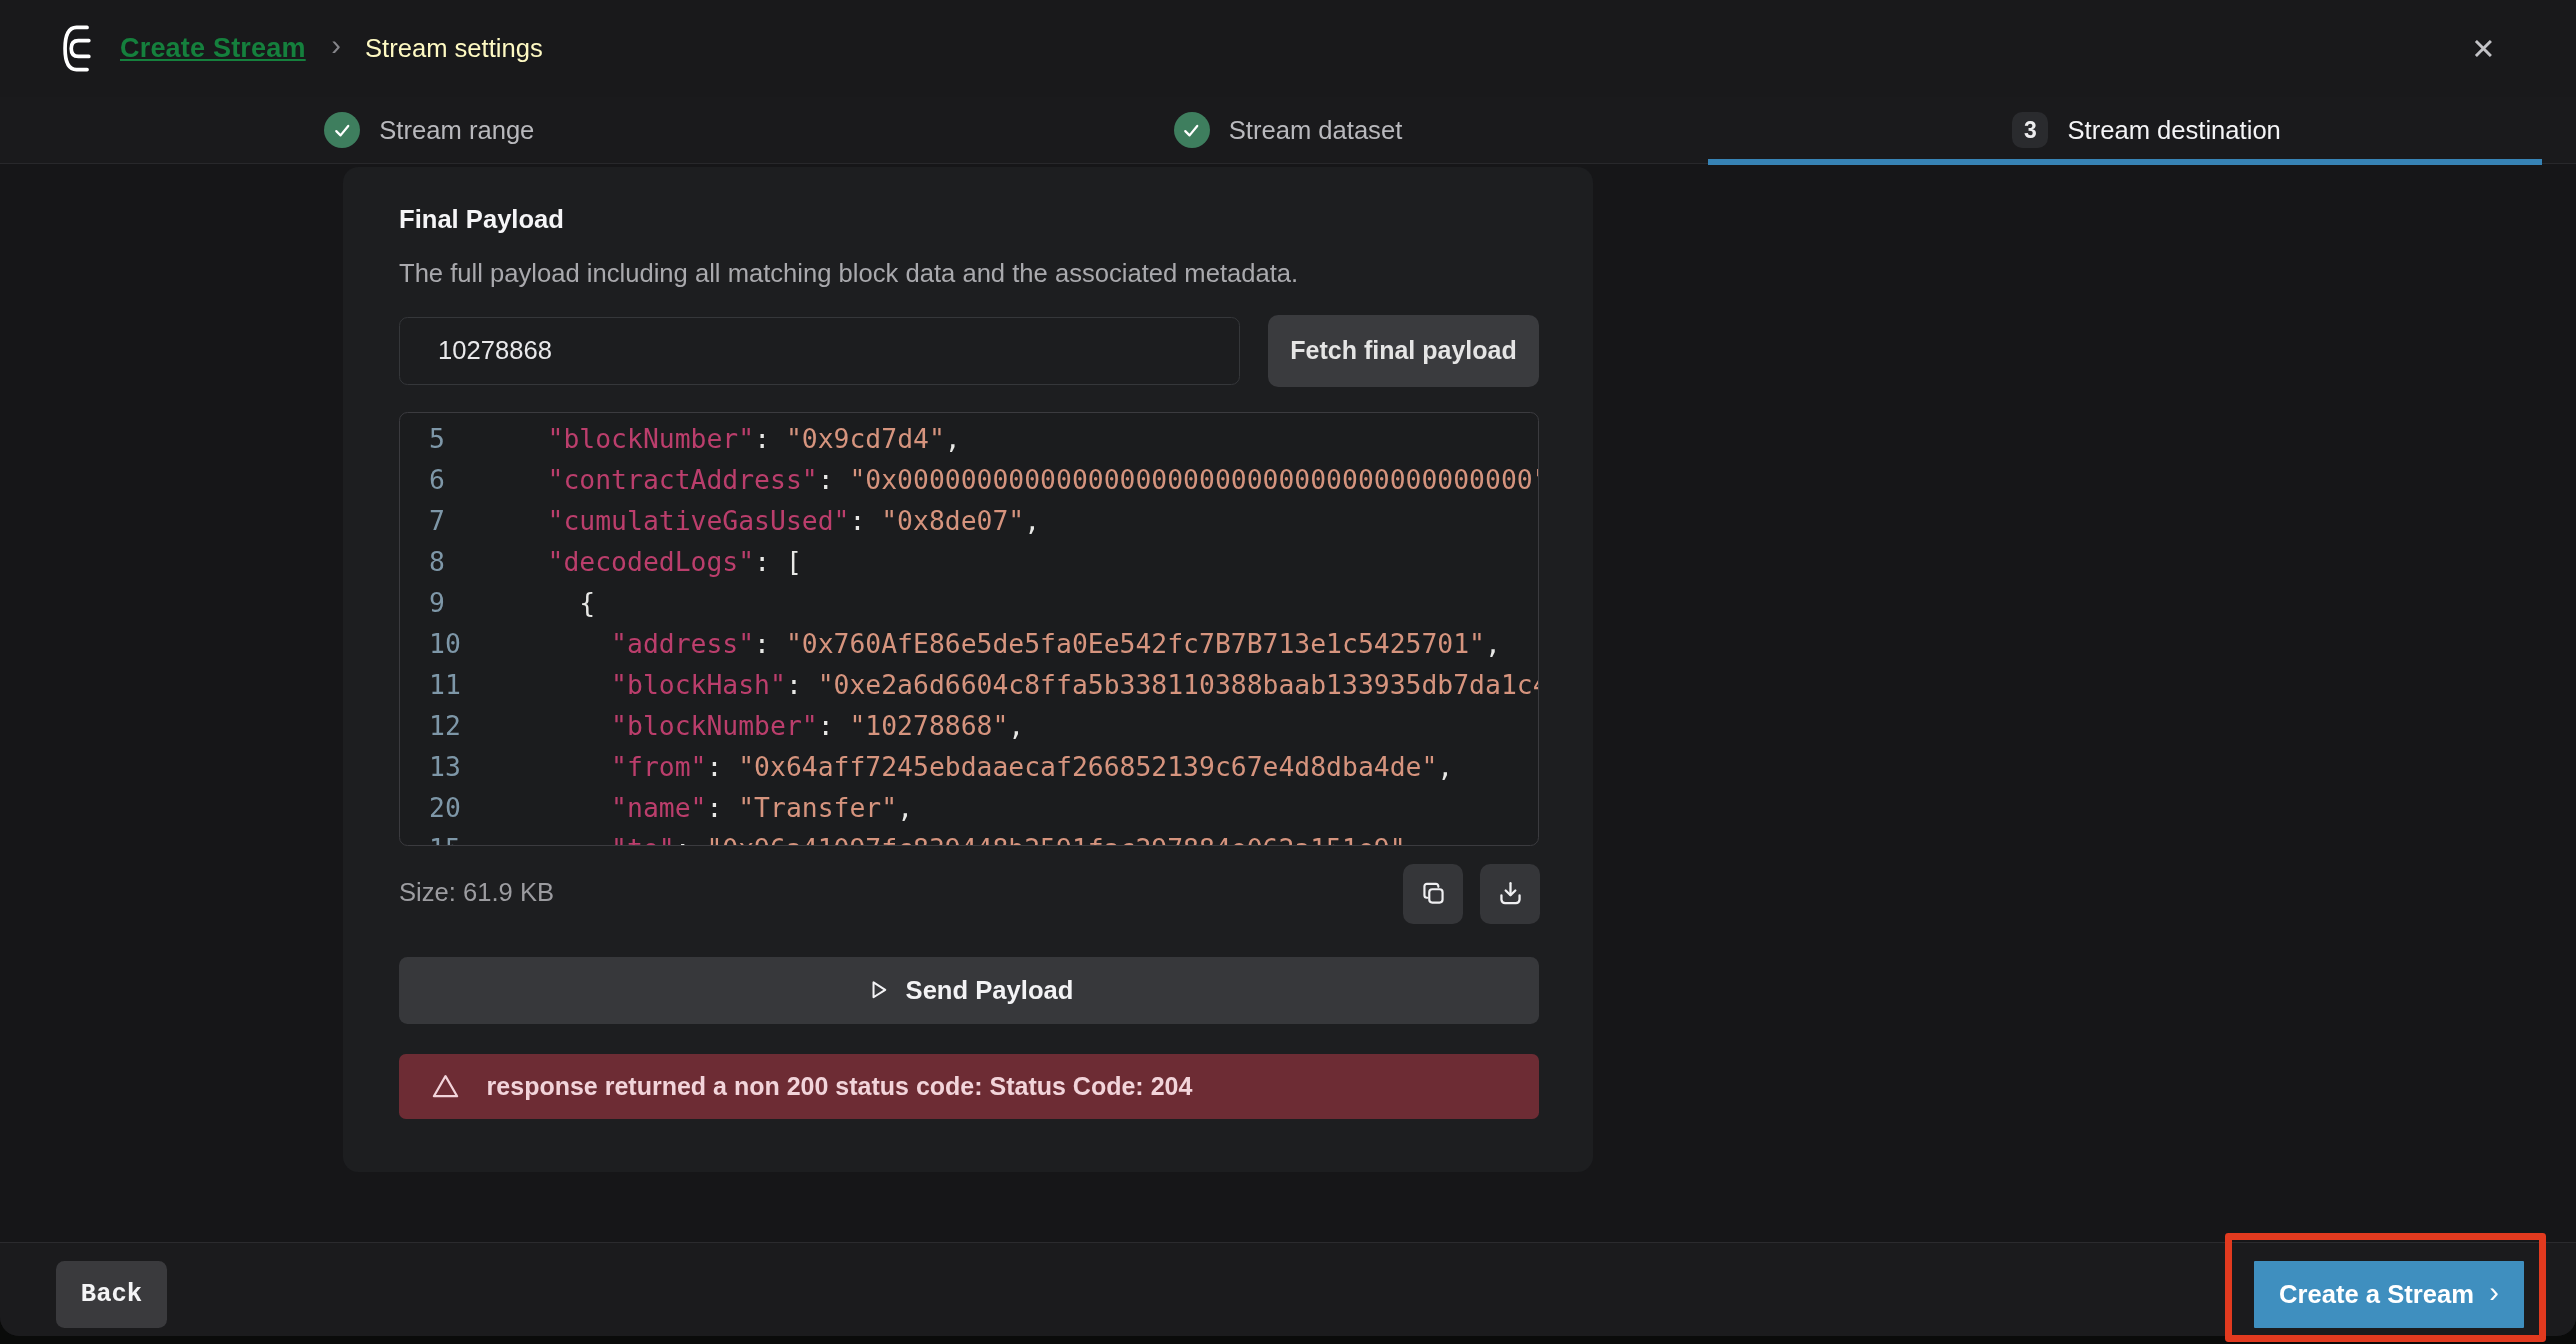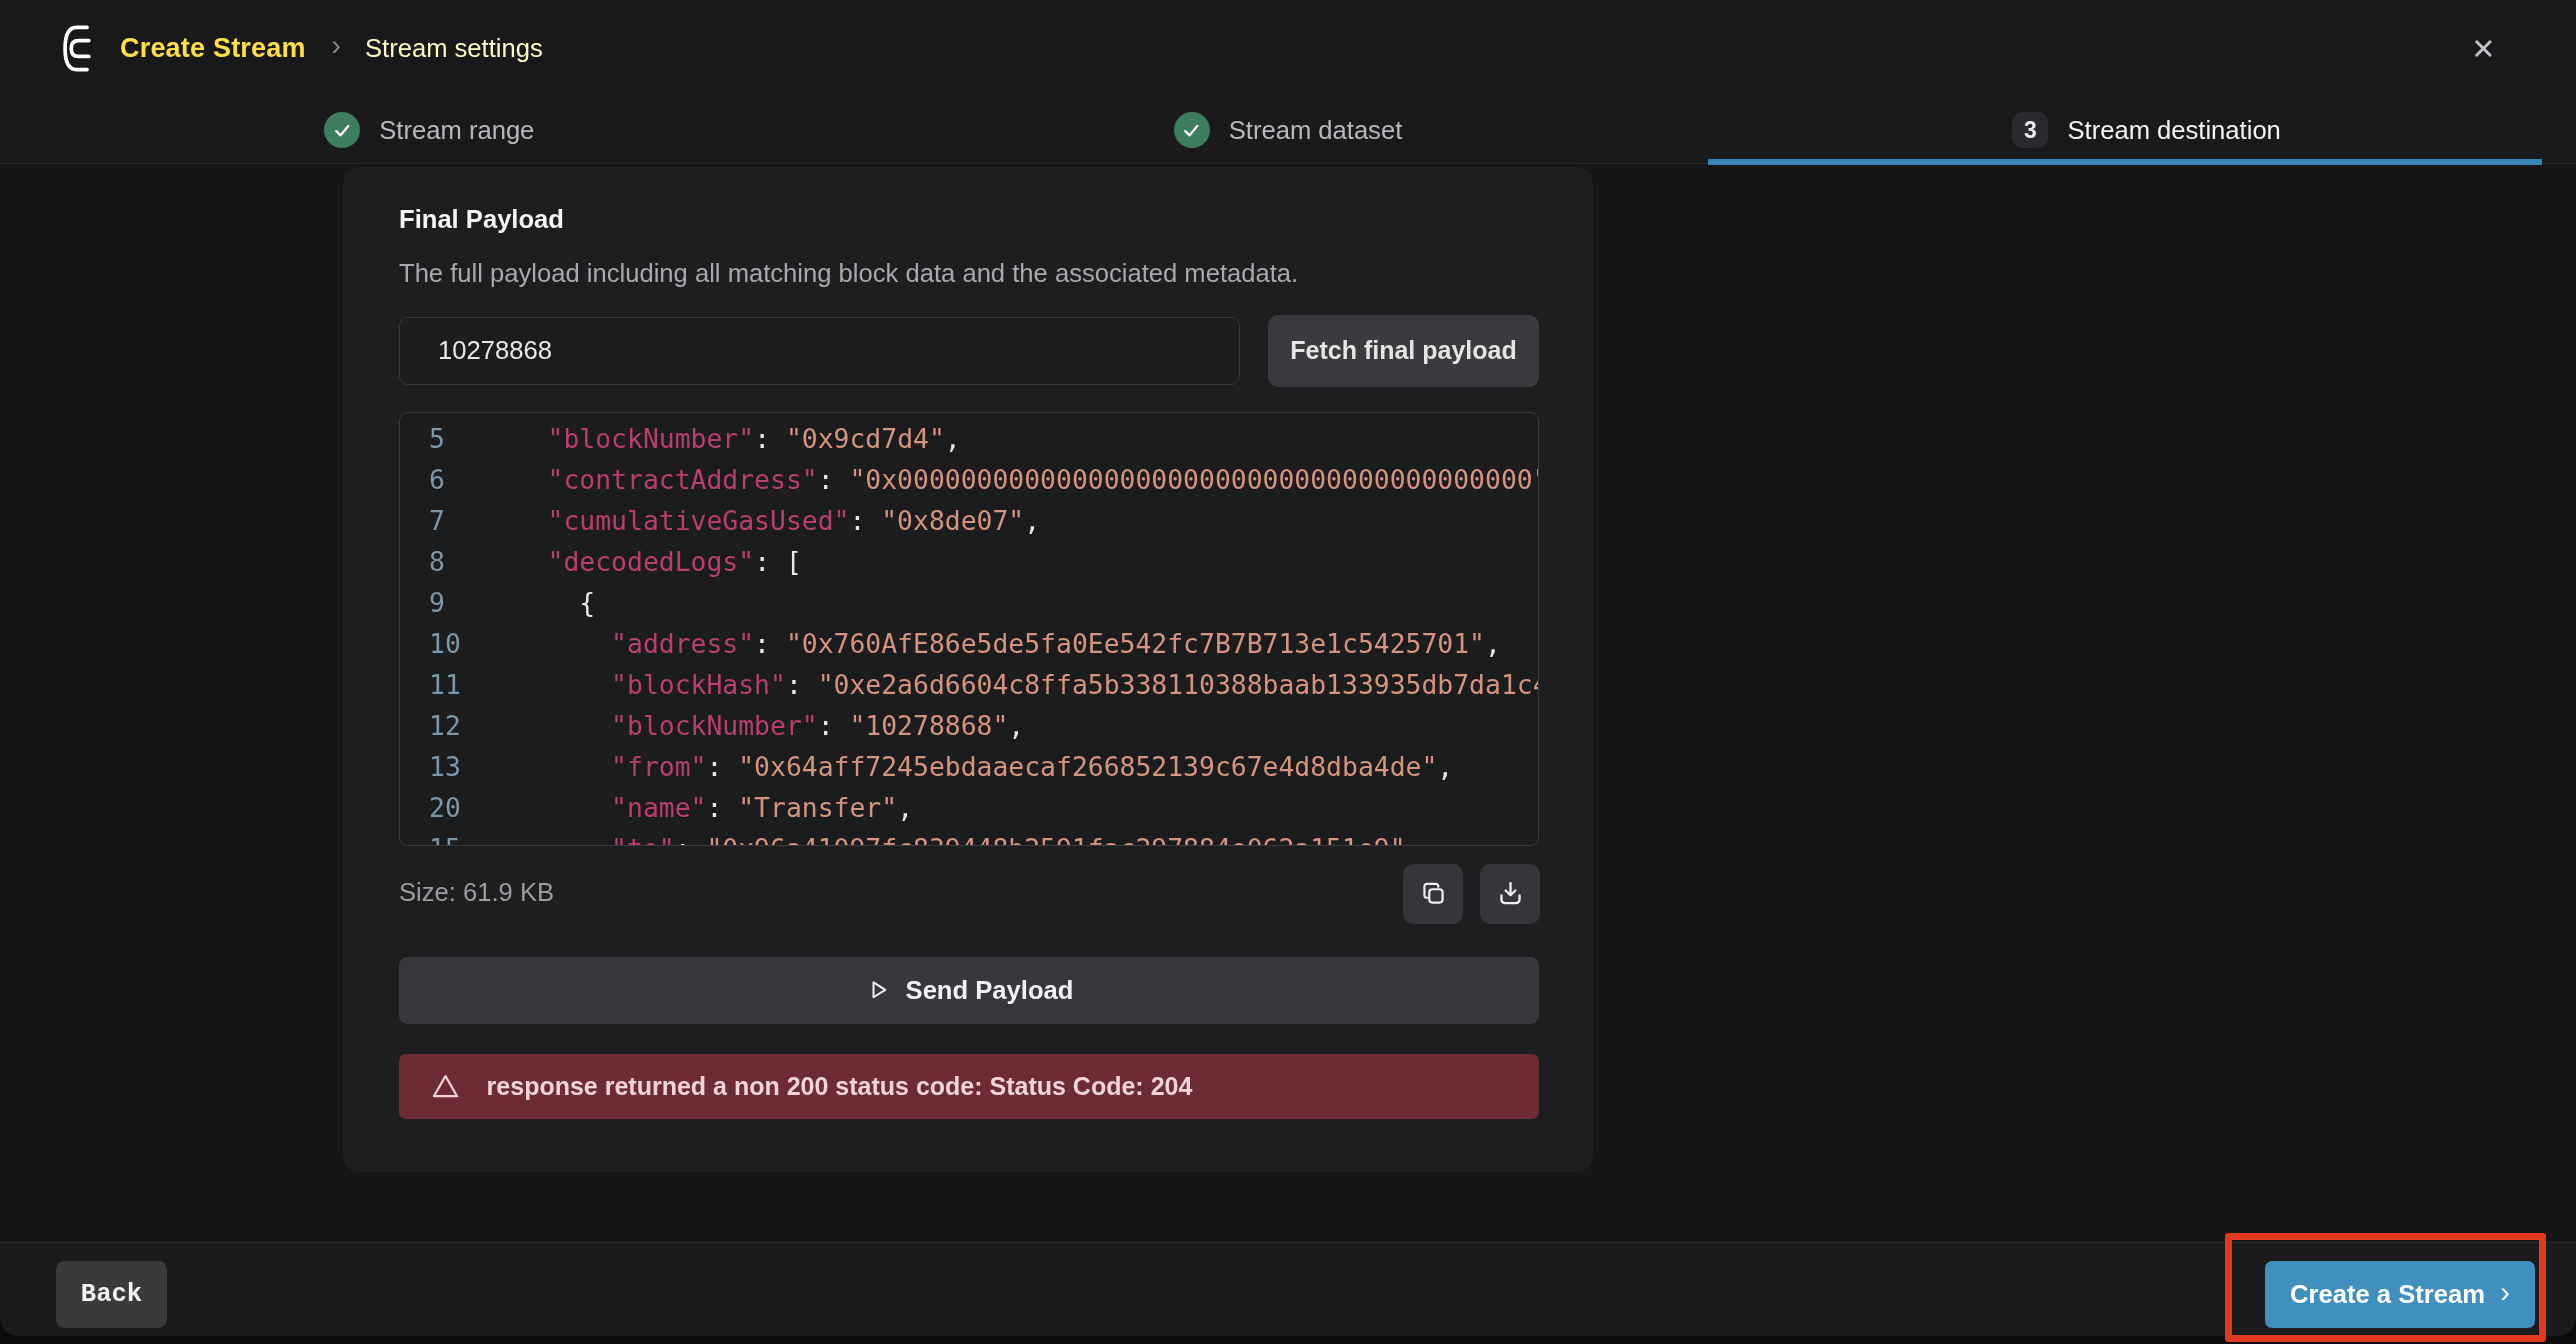--- a/index.html
+++ b/index.html
@@ -14,21 +14,21 @@
     --code-key:#bb3e6c; --code-str:#d6947e; --code-pln:#e8e8e6; --code-ln:#7e97a8;
   }
 
   .modal { position:absolute; left:0; top:0; width:2576px; height:1336px;
            background:var(--page-bg); border-radius:0 0 19px 19px; overflow:hidden; }
 
   
   .header { position:absolute; left:0; top:0; width:100%; height:97px;
             background:var(--header-bg); display:flex; align-items:center; }
   .logo { margin-left:55px; width:43px; height:51px; flex:0 0 auto; }
-  .title { margin-left:22px; font-size:27px; font-weight:700; color:#fde047; letter-spacing:0.2px; }
+  .title { margin-left:22px; font-size:27px; font-weight:700; color:#15803d; letter-spacing:0.2px;text-decoration:underline; }
   .crumb-sep { margin-left:25.6px; color:#85858a; font-size:29px; line-height:1; transform:translateY(-2.6px); }
   .crumb { margin-left:24px; font-size:25.6px; color:#fef9c3; }
   .close { position:absolute; right:73px; top:29px; width:39px; height:39px;
            color:#c2c2c6; font-size:29px; display:flex; align-items:center; justify-content:center; cursor:pointer; }
 
   
   .stepper { position:absolute; left:0; top:97px; width:100%; height:67px;
              background:var(--stepper-bg); border-bottom:1.7px solid #28282b;
              display:grid; grid-template-columns:1fr 1fr 1fr; }
   .step { display:flex; align-items:center; justify-content:center; gap:19px; cursor:pointer; }
@@ -85,23 +85,23 @@
                   padding-left:31px; gap:25.6px; }
   .error-text { font-size:25px; font-weight:700; color:var(--error-text); }
 
   
   .footer { position:absolute; left:0; top:1242px; width:100%; height:94px;
             background:#1b1b1d; border-top:1.7px solid #2b2b2e; }
   .back-btn { position:absolute; left:56px; top:18px; width:111px; height:67px;
               background:#3a3a3d; border:none; border-radius:8.5px; color:#f4f4f6;
               font-size:25.6px; font-weight:600; cursor:pointer; font-family:Liberation Mono, monospace; }
   .create-btn { position:absolute; left:2254px; top:18px; width:270px; height:67px;
-                background:#3f8fbf; border:none; border-radius:7px; color:#ffffff;
+                background:#3f8fbf; border:none; border-radius:1px; color:#ffffff;
                 font-size:25.6px; font-weight:600; display:flex; align-items:center;
-                justify-content:center; gap:15.4px; cursor:pointer; font-family:"Liberation Sans", sans-serif;margin-left:11px; }
+                justify-content:center; gap:15.4px; cursor:pointer; font-family:"Liberation Sans", sans-serif; }
   .create-chevron { font-size:29px; font-weight:400; line-height:1; transform:translateY(-1.7px); }
 
   
   .annotation { position:absolute; left:2225px; top:1233px; width:321px; height:109px;
                 border:7.7px solid var(--red-annotation); border-radius:3.4px; z-index:50; pointer-events:none; }
 
   svg { display:block; }
 </style>
 </head>
 <body>

